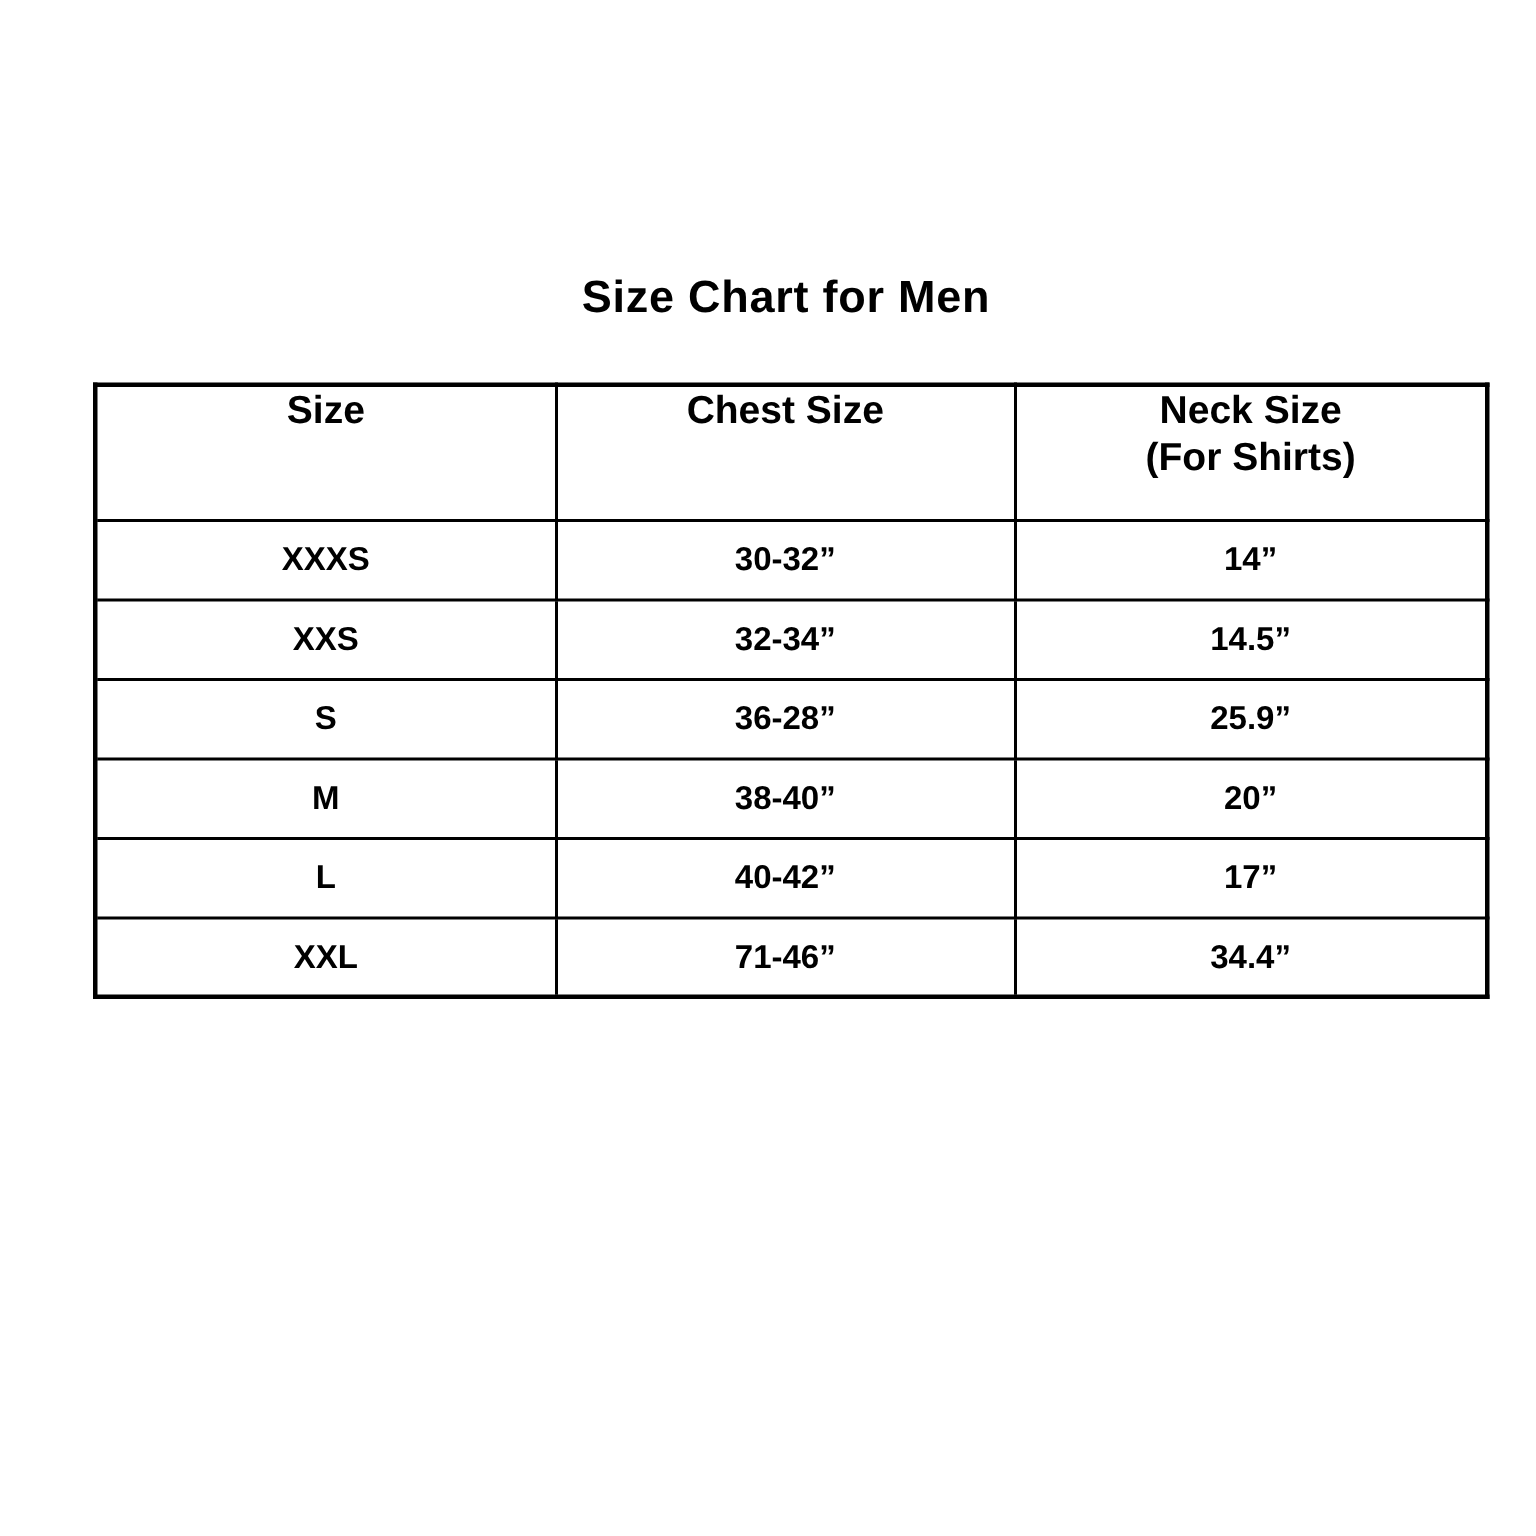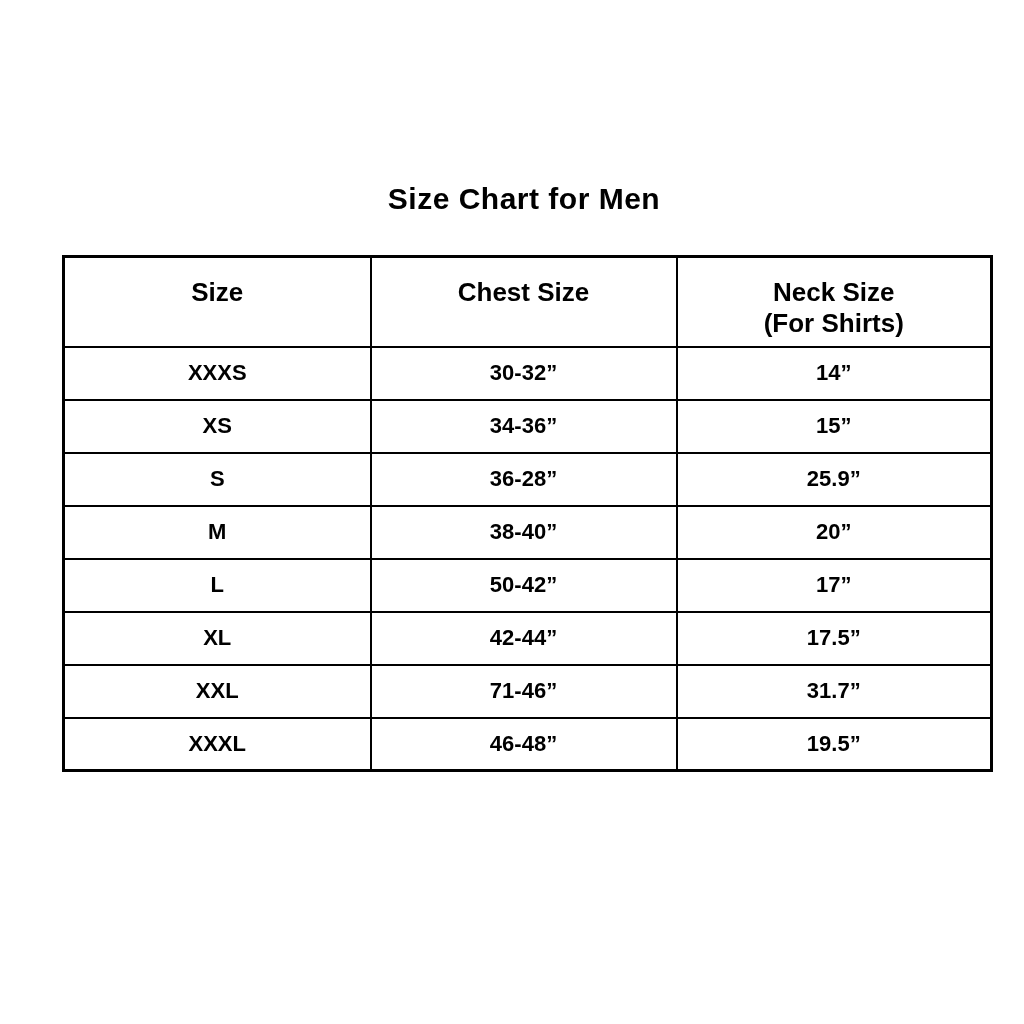--- a/index.html
+++ b/index.html
@@ -41,21 +41,21 @@
     text-align: center;
     font-weight: bold;
   }
   table.size-chart {
     border: 3px solid #000000;
   }
   table.size-chart th {
     height: 90px;
     font-size: 26px;
     vertical-align: top;
-    padding-top: 19px;
+    padding-top: 0;
     line-height: 31px;
   }
   table.size-chart td {
     height: 53px;
     font-size: 22px;
     vertical-align: middle;
   }
   col.c1 { width: 307px; }
   col.c2 { width: 306px; }
   col.c3 { width: 315px; }
@@ -87,50 +87,40 @@
         </th>
       </tr>
     </thead>
     <tbody>
       <tr>
         <td>XXXS</td>
         <td>30-32”</td>
         <td>14”</td>
       </tr>
       <tr>
-        <td>XS</td>
-        <td>34-36”</td>
-        <td>15”</td>
+        <td>XXS</td>
+        <td>32-34”</td>
+        <td>14.5”</td>
       </tr>
       <tr>
         <td>S</td>
         <td>36-28”</td>
         <td>25.9”</td>
       </tr>
       <tr>
         <td>M</td>
         <td>38-40”</td>
         <td>20”</td>
       </tr>
       <tr>
         <td>L</td>
-        <td>50-42”</td>
+        <td>40-42”</td>
         <td>17”</td>
-      </tr>
-      <tr>
-        <td>XL</td>
-        <td>42-44”</td>
-        <td>17.5”</td>
       </tr>
       <tr>
         <td>XXL</td>
         <td>71-46”</td>
-        <td>31.7”</td>
-      </tr>
-      <tr>
-        <td>XXXL</td>
-        <td>46-48”</td>
-        <td>19.5”</td>
+        <td>34.4”</td>
       </tr>
     </tbody>
   </table>
 
 </div>
 
 </body></html>

